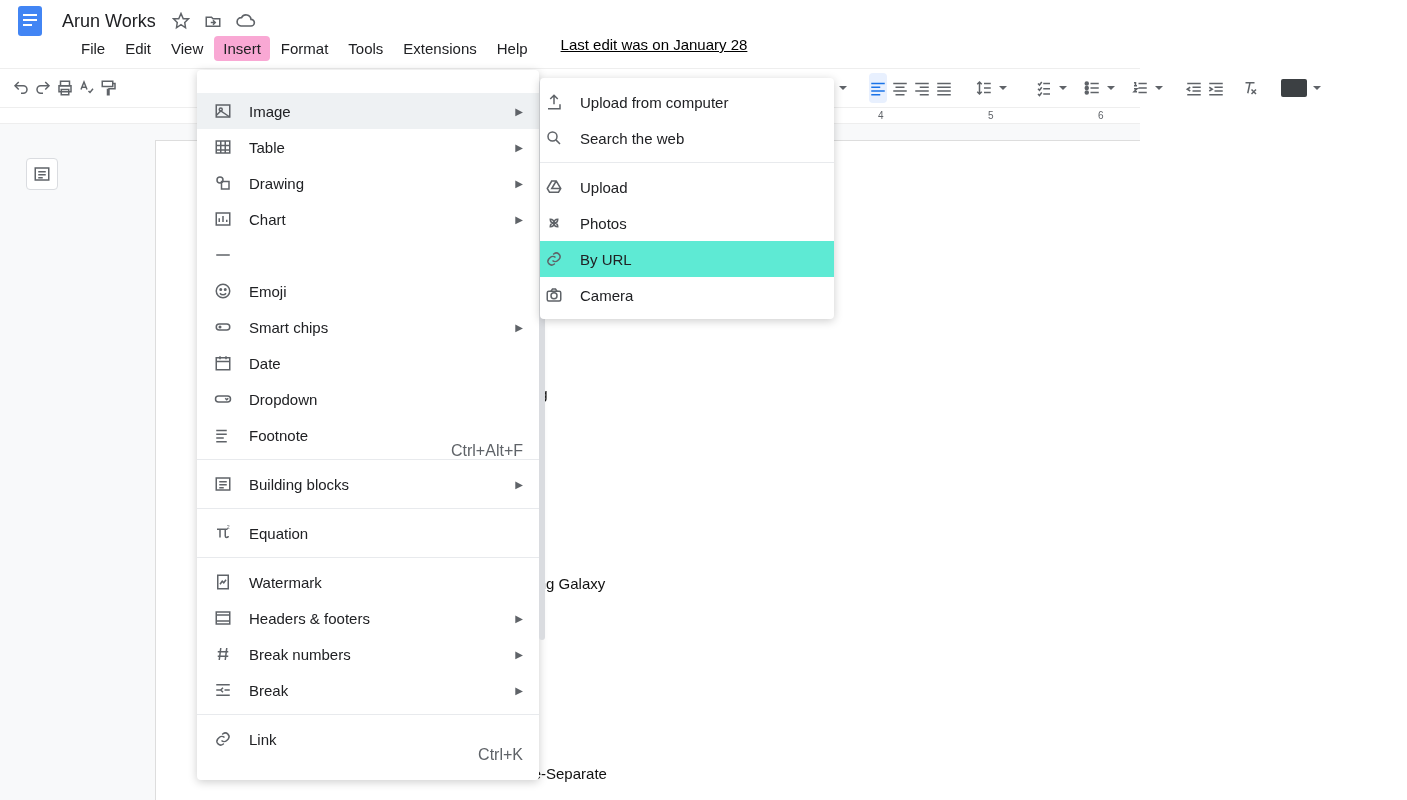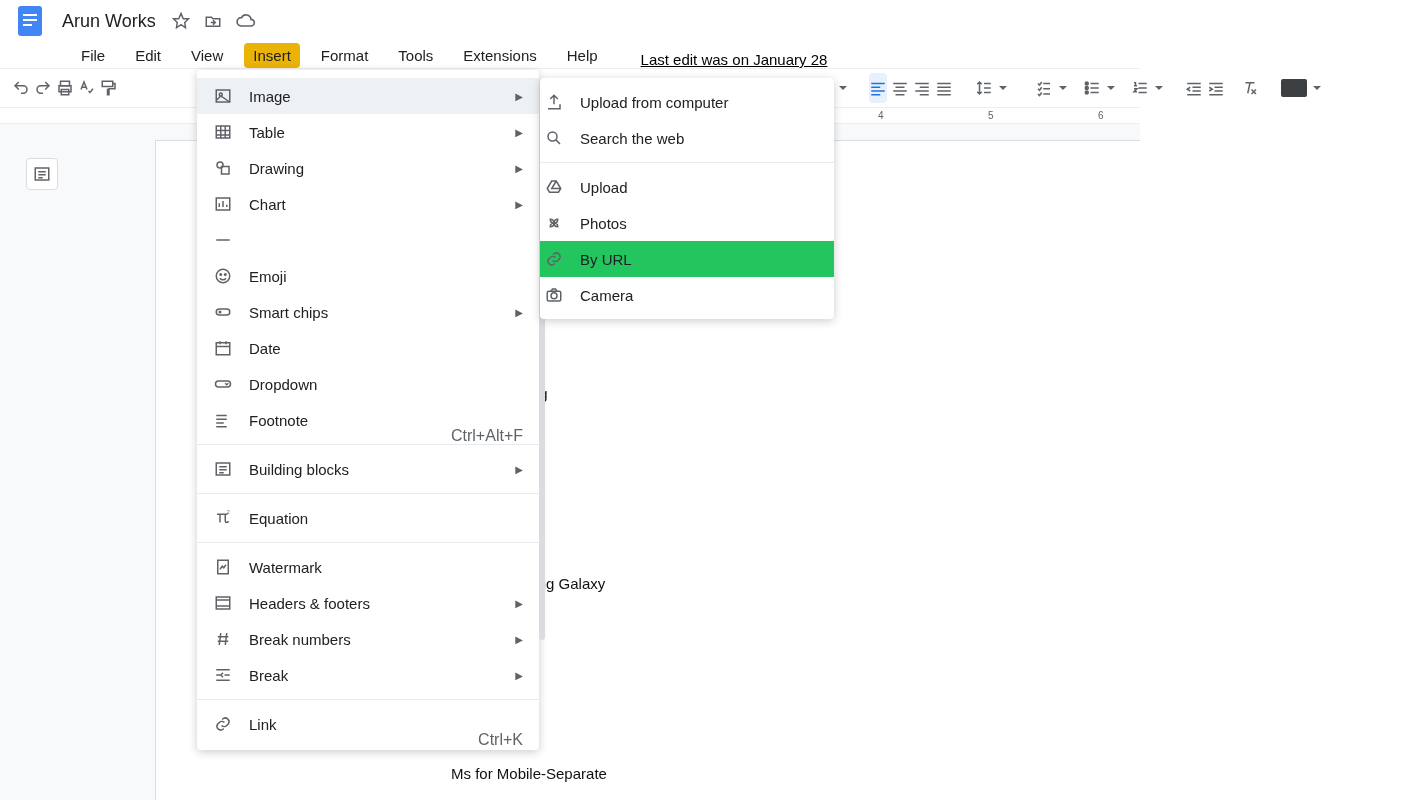--- a/index.html
+++ b/index.html
@@ -8,23 +8,23 @@
 
   
   .titlebar { display:flex; align-items:center; padding:6px 10px 0 10px; height:36px;}
   .docs-logo { width:40px; height:40px; border-radius:4px; display:flex; align-items:center; justify-content:center;}
   .docs-logo svg { width:36px; height:36px; }
   .doc-title { font-size:18px; color:#202124; margin-left:6px; padding:2px 6px;}
   .title-icons { display:flex; gap:14px; margin-left:10px; color:#5f6368;}
   .title-icons span { display:inline-flex; align-items:center; }
 
   
-  .menubar { display:flex; align-items:flex-end; padding:0 8px 0 72px; height:32px; gap:12px;}
+  .menubar { display:flex; align-items:flex-start; padding:0 8px 0 72px; height:32px; gap:2px;}
   .menubar .item { padding:4px 9px; border-radius:4px; font-size:15px; color:#202124; cursor:pointer;}
-  .menubar .item.active { background:#eab308; }
+  .menubar .item.active { background:#f9a8d4; }
   .last-edit { margin-left:22px; color:#000000; text-decoration:underline; font-size:15px;}
 
   
   .toolbar { height:40px; border-top:1px solid #eee; border-bottom:1px solid #eee;
     display:flex; align-items:center; padding:0 12px; gap:4px; background:#fff; color:#5f6368; position:relative;}
   .tool { width:30px; height:30px; display:flex; align-items:center; justify-content:center; border-radius:4px; cursor:pointer;}
   .tool.active { background:#e8f0fe; color:#1a73e8;}
   .tool.wide { width:auto; padding:0 6px; gap:4px;}
   .sep { width:1px; height:22px; background:#e0e0e0; margin:0 4px;}
   .spacer { flex:0 0 635px;}
@@ -41,36 +41,36 @@
   .outline-btn{ position:absolute; left:26px; top:48px; width:32px; height:32px; border:1px solid #dadce0;
     border-radius:4px; background:#fff; display:flex; align-items:center; justify-content:center; color:#5f6368;}
   .page{ position:absolute; left:155px; top:30px; width:1103px; height:1400px; background:#fff;
     border:1px solid #ddd;}
   .page-text{ position:absolute; left:295px; top:196px; font-size:15px; line-height:38px; color:#111;}
   .line{ white-space:nowrap;}
   .sp{height:38px;}
 
   
   .menu{ position:absolute; top:70px; left:197px; width:342px; background:#fff;
-    box-shadow:0 2px 10px rgba(0,0,0,0.2); border-radius:4px; padding:8px 0; z-index:50;}
+    box-shadow:0 2px 10px rgba(0,0,0,0.2); border-radius:4px; padding:23px 0; z-index:50;}
   .menu .row{ height:36px; display:flex; align-items:center; padding:0 16px; gap:16px; cursor:pointer;}
   .menu .row.hl{ background:#eef1f3;}
   .menu .row .lbl{ flex:1; font-size:15px; color:#202124;}
   .menu .row .sc{ color:#5f6368; font-size:16px;margin-top:32px;}
   .menu .row .arrow{ color:#5f6368; font-size:10px;}
   .menu .row .ic{ width:20px; display:flex; justify-content:center; color:#5f6368;}
   .menu hr{ border:none; border-top:1px solid #e8eaed; margin:6px 0;}
   .menu .scroll{ position:absolute; right:-3px; top:10px; bottom:60px; width:3px; background:transparent;}
   .menu .scroll .thumb{position:absolute; width:6px; right:-3px; top:0; height:560px; background:#dadce0; border-radius:3px;}
 
   
   .submenu{ position:absolute; top:78px; left:540px; width:294px; background:#fff;
     box-shadow:0 2px 10px rgba(0,0,0,0.2); border-radius:4px; padding:6px 0; z-index:60;}
   .submenu .row{ height:36px; display:flex; align-items:center; padding:0 4px; gap:16px; cursor:pointer;}
-  .submenu .row.hl{ background:#22c55e;}
+  .submenu .row.hl{ background:#5eead4;}
   .submenu .row .ic{ width:20px; display:flex; justify-content:center; color:#5f6368;}
   .submenu .row .lbl{ font-size:15px; color:#202124;}
   .submenu hr{ border:none; border-top:1px solid #e8eaed; margin:6px 0;}
 
   svg{display:block;}
   .hl-badge{ background:#3c4043; color:#fff; width:26px; height:18px; border-radius:2px;}
 </style>
 </head>
 <body>
 

